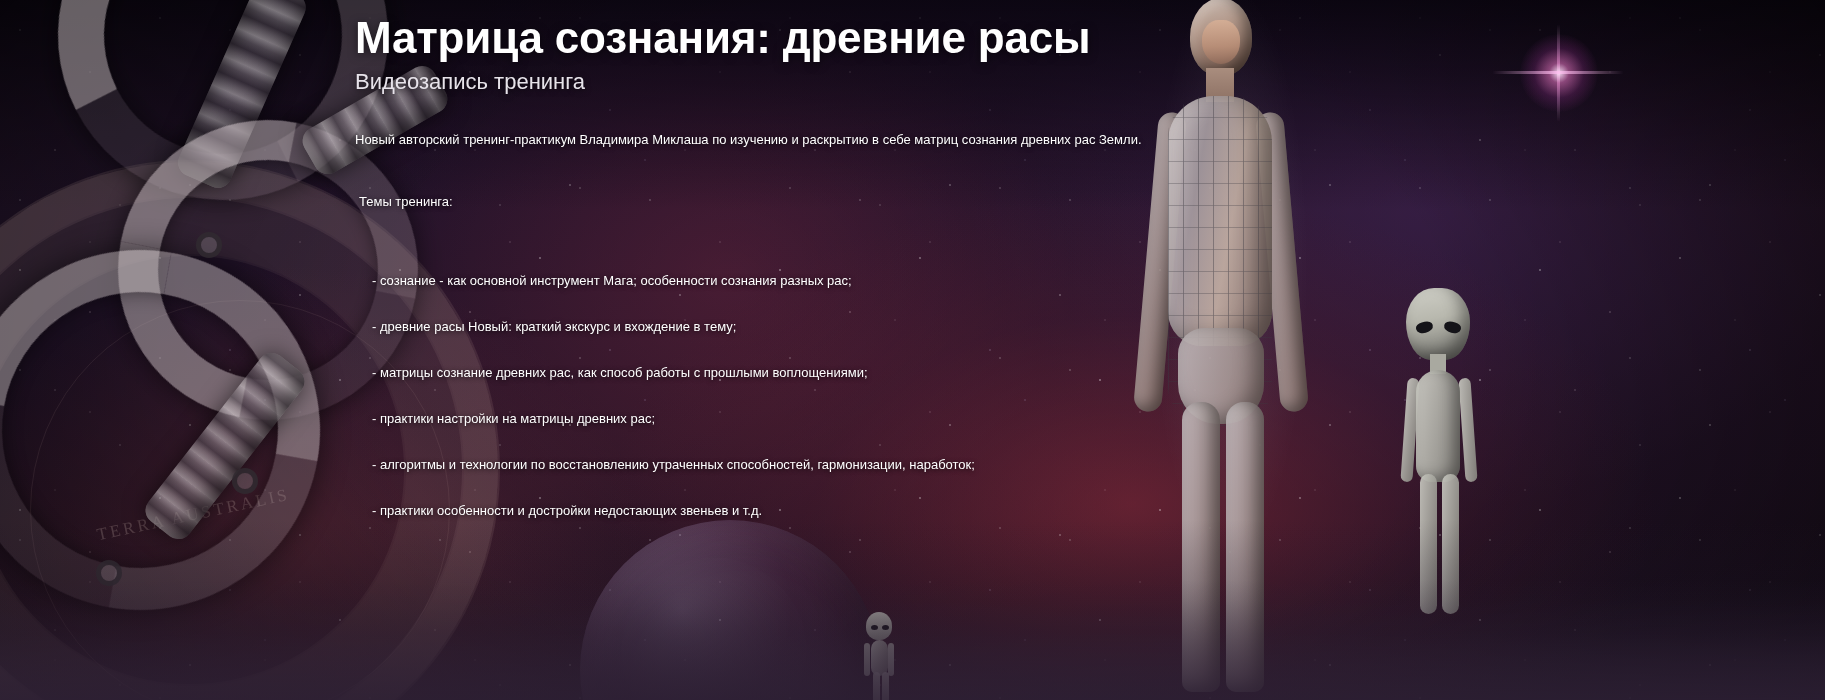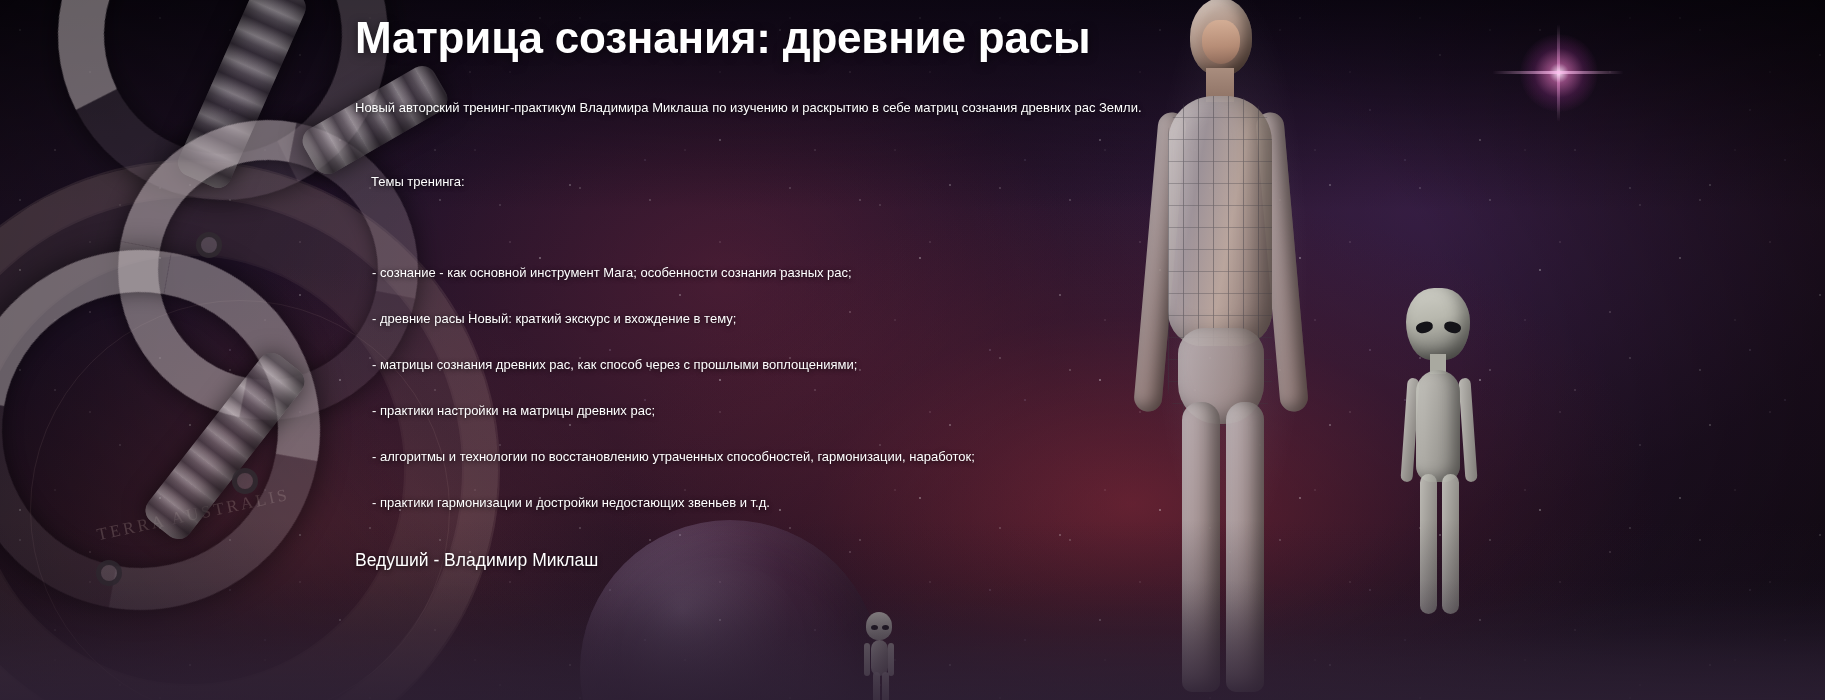--- a/index.html
+++ b/index.html
@@ -360,21 +360,21 @@
   .body-block {
     margin-top: 30px;
     font-size: 13px;
     line-height: 29px;
     color: #ffffff;
     text-shadow: 0 1px 5px rgba(0,0,0,.75);
     max-width: 830px;
   }
   .para { margin: 0; }
   .spacer-sm { height: 29px; }
-  .topics-label { margin: 16px; }
+  .topics-label { margin: 4px; }
   .topic-list { margin: 0; padding: 0; list-style: none; }
   .topic-list li { margin: 17px; }
   .footer-block {
     margin-top: 29px;
     font-size: 17.5px;
     line-height: 29px;
     color: #ffffff;
     text-shadow: 0 1px 5px rgba(0,0,0,.75);
   }
 </style>
@@ -444,34 +444,34 @@
     <div class="as-torso"></div>
     <div class="as-leg l"></div>
     <div class="as-leg r"></div>
   </div>
 
   <div class="ground-haze"></div>
   <div class="bg-bottomfade"></div>
 
   <div class="content">
     <h1 class="title">Матрица сознания: древние расы</h1>
+    <div class="subtitle">Видеозапись тренинга</div>
 
     <div class="body-block">
       <p class="para">Новый авторский тренинг-практикум Владимира Миклаша по изучению и раскрытию в себе матриц сознания древних рас Земли.</p>
       <div class="spacer-sm"></div>
       <p class="topics-label">Темы тренинга:</p>
       <div class="spacer-sm"></div>
       <ul class="topic-list">
         <li>- сознание - как основной инструмент Мага; особенности сознания разных рас;</li>
         <li>- древние расы Новый: краткий экскурс и вхождение в тему;</li>
-        <li>- матрицы сознания древних рас, как способ через с прошлыми воплощениями;</li>
+        <li>- матрицы сознание древних рас, как способ работы с прошлыми воплощениями;</li>
         <li>- практики настройки на матрицы древних рас;</li>
         <li>- алгоритмы и технологии по восстановлению утраченных способностей, гармонизации, наработок;</li>
-        <li>- практики гармонизации и достройки недостающих звеньев и т.д.</li>
+        <li>- практики особенности и достройки недостающих звеньев и т.д.</li>
       </ul>
     </div>
 
     <div class="footer-block">
-      <p class="para">Ведуший - Владимир Миклаш</p>
     </div>
   </div>
 
 </div>
 
 </body></html>

